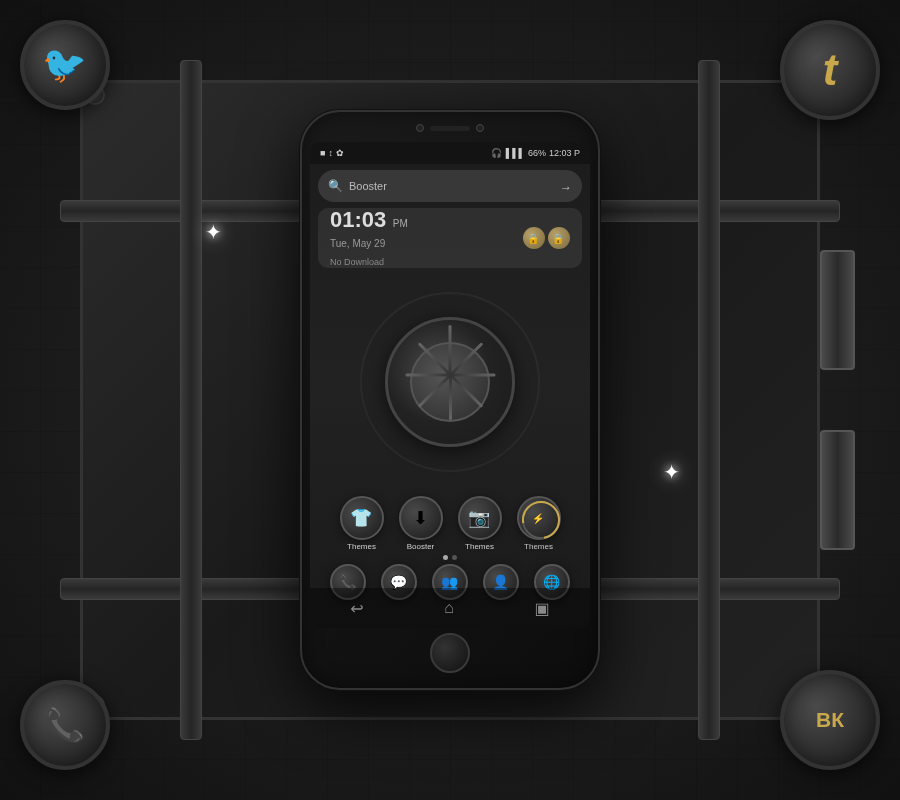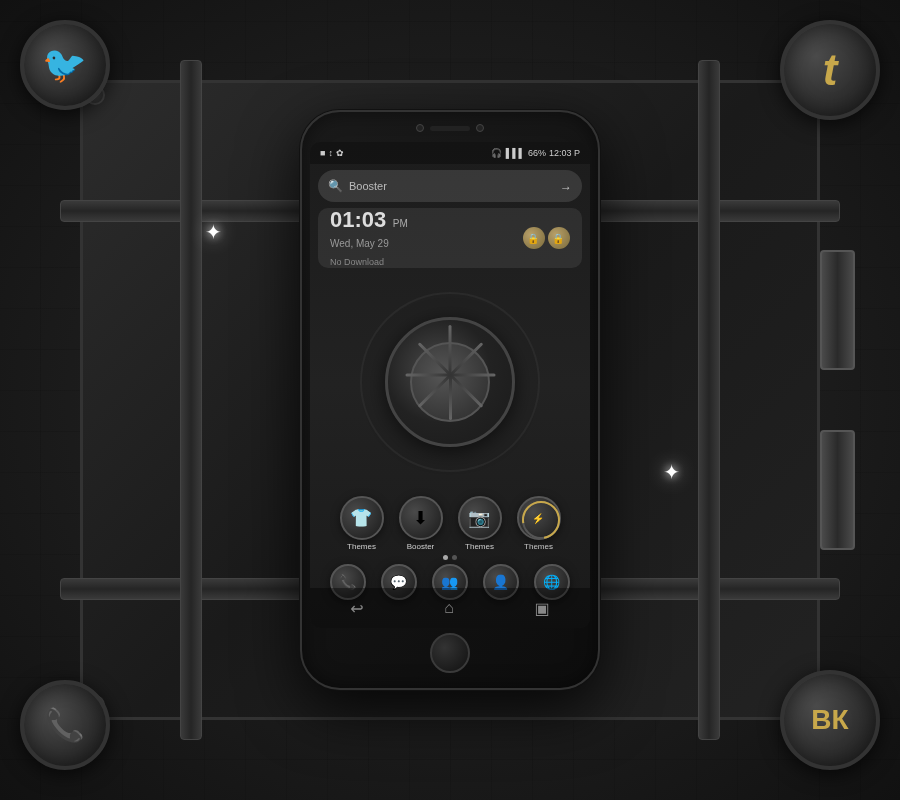--- a/index.html
+++ b/index.html
@@ -458,21 +458,21 @@
 </div>
 
 <div class="social-icon viber-icon" style="position:absolute; bottom:30px; left:20px;">
   <div class="social-icon-outer">
     <span class="social-symbol viber-symbol" style="font-size:32px; color:#c8a84b;">📞</span>
   </div>
 </div>
 
 <div class="social-icon vk-icon" style="position:absolute; bottom:30px; right:20px; width:100px; height:100px;">
   <div class="social-icon-outer" style="width:100px;height:100px;">
-    <span class="social-symbol vk-symbol" style="font-size:28px; color:#c8a84b; font-weight:bold;">ВК</span>
+    <span class="social-symbol vk-symbol" style="font-size:21px; color:#c8a84b; font-weight:bold;">ВК</span>
   </div>
 </div>
 
 <div class="sparkle" style="top: 220px; left: 205px;"></div>
 <div class="sparkle" style="top: 460px; right: 220px;"></div>
 
 <div class="phone-wrapper">
   <div class="phone">
 
     <div class="camera-bump">
@@ -503,21 +503,21 @@
         <span class="search-arrow">→</span>
       </div>
 
       <div class="clock-widget">
         <div class="clock-left">
           <div>
             <span class="clock-time">01:03</span>
             <span class="clock-ampm">PM</span>
           </div>
           <div>
-            <span class="clock-date">Wed, May 29</span>
+            <span class="clock-date">Tue, May 29</span>
           </div>
           <div>
             <span class="clock-location">No Download</span>
           </div>
         </div>
         <div class="lock-icons">
           <div class="lock-icon">🔒</div>
           <div class="lock-icon">🔒</div>
         </div>
       </div>

